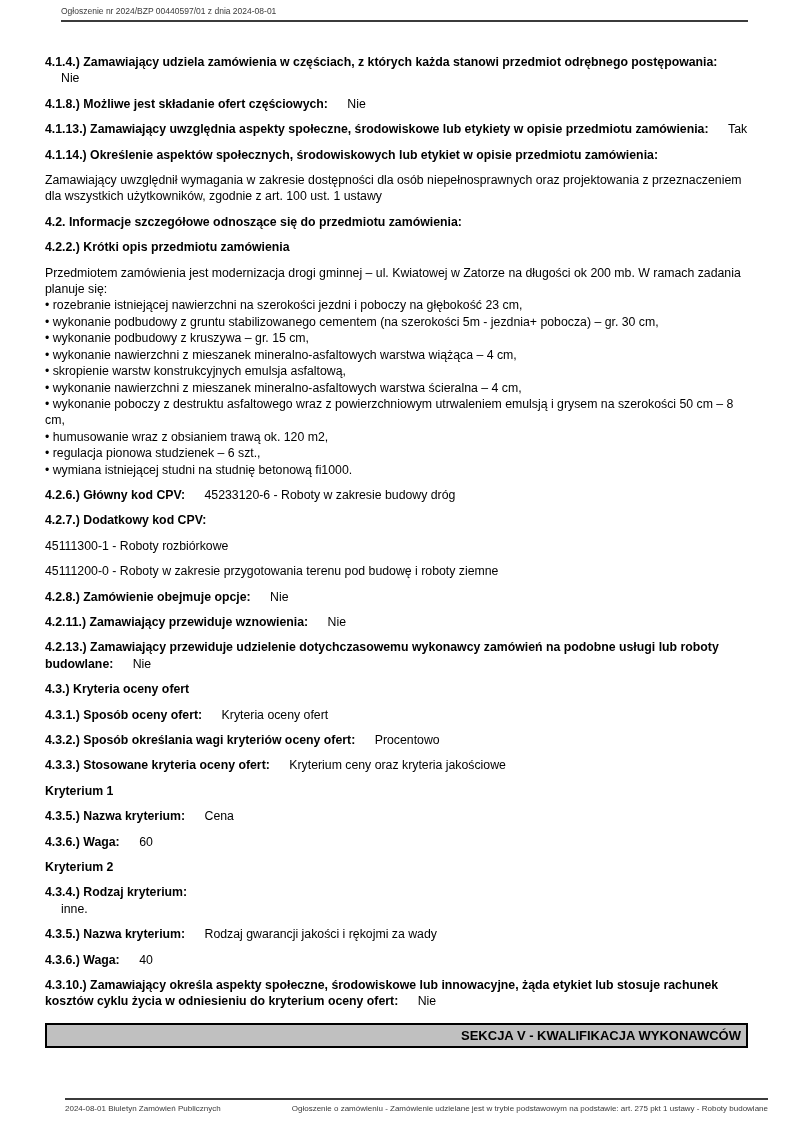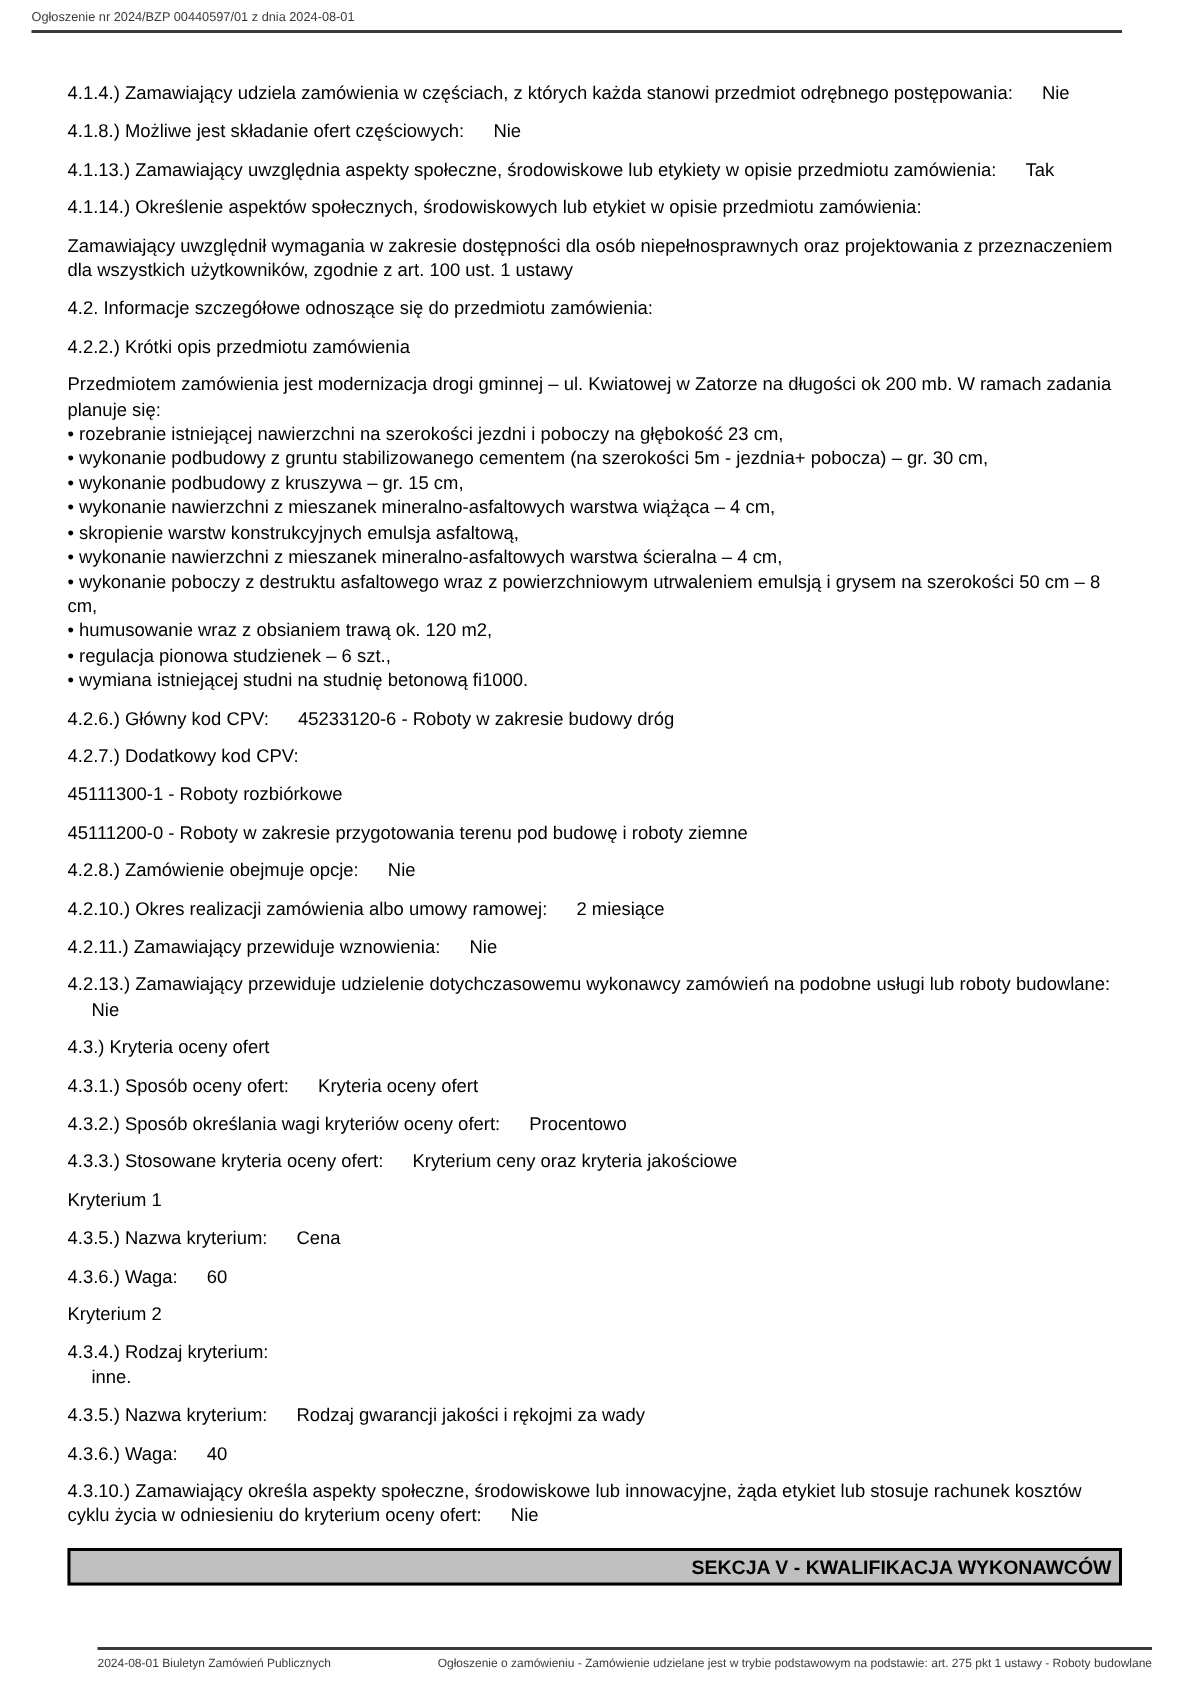--- a/index.html
+++ b/index.html
@@ -10,36 +10,36 @@
   body {
     width: 793px;
     height: 1123px;
     position: relative;
     overflow: hidden;
     font-family: "Liberation Sans", "DejaVu Sans", sans-serif;
     color: var(--text, #000000);
     -webkit-font-smoothing: antialiased;
   }
   .page-header {
-    margin: 6px 45px 0 21px;
+    margin: 6px 45px 0 61px;
     font-size: 8.5px;
     color: var(--meta-text, #3a3a3a);
     padding-bottom: 4px;
     border-bottom: 2px solid var(--rule, #3b3b3b);
   }
   main.content {
     margin: 0 45px;
     padding-top: 23px;
     font-size: 12.3px;
     line-height: 16.4px;
   }
   .para {
     margin: 9px 0;
   }
-  .lbl { font-weight: normal; }
+  .lbl { font-weight: bold; }
   .val { font-weight: normal; margin-left: 16px; }
   .dline { min-height: 16.4px; }
   .section-bar {
     margin-top: 13px;
     background: var(--section-bar-bg, #c0c0c0);
     border: 2px solid var(--section-bar-border, #000000);
     font-weight: bold;
     font-size: 13px;
     padding: 2px 5px;
     line-height: 17px;
@@ -101,21 +101,20 @@
   <p class="para"><b class="lbl">4.2.6.) Główny kod CPV:</b> <span class="val">45233120-6 - Roboty w zakresie budowy dróg</span></p>
 
   <p class="para"><b class="lbl">4.2.7.) Dodatkowy kod CPV:</b></p>
 
   <p class="para"><span>45111300-1 - Roboty rozbiórkowe</span></p>
 
   <p class="para"><span>45111200-0 - Roboty w zakresie przygotowania terenu pod budowę i roboty ziemne</span></p>
 
   <p class="para"><b class="lbl">4.2.8.) Zamówienie obejmuje opcje:</b> <span class="val">Nie</span></p>
 
-  <p class="para"><b class="lbl">4.2.10.) Okres realizacji zamówienia albo umowy ramowej:</b> <span class="val">2 miesiące</span></p>
 
   <p class="para"><b class="lbl">4.2.11.) Zamawiający przewiduje wznowienia:</b> <span class="val">Nie</span></p>
 
   <p class="para"><b class="lbl">4.2.13.) Zamawiający przewiduje udzielenie dotychczasowemu wykonawcy zamówień na podobne usługi lub roboty budowlane:</b> <span class="val">Nie</span></p>
 
   <p class="para"><b class="lbl">4.3.) Kryteria oceny ofert</b></p>
 
   <p class="para"><b class="lbl">4.3.1.) Sposób oceny ofert:</b> <span class="val">Kryteria oceny ofert</span></p>
 
   <p class="para"><b class="lbl">4.3.2.) Sposób określania wagi kryteriów oceny ofert:</b> <span class="val">Procentowo</span></p>

